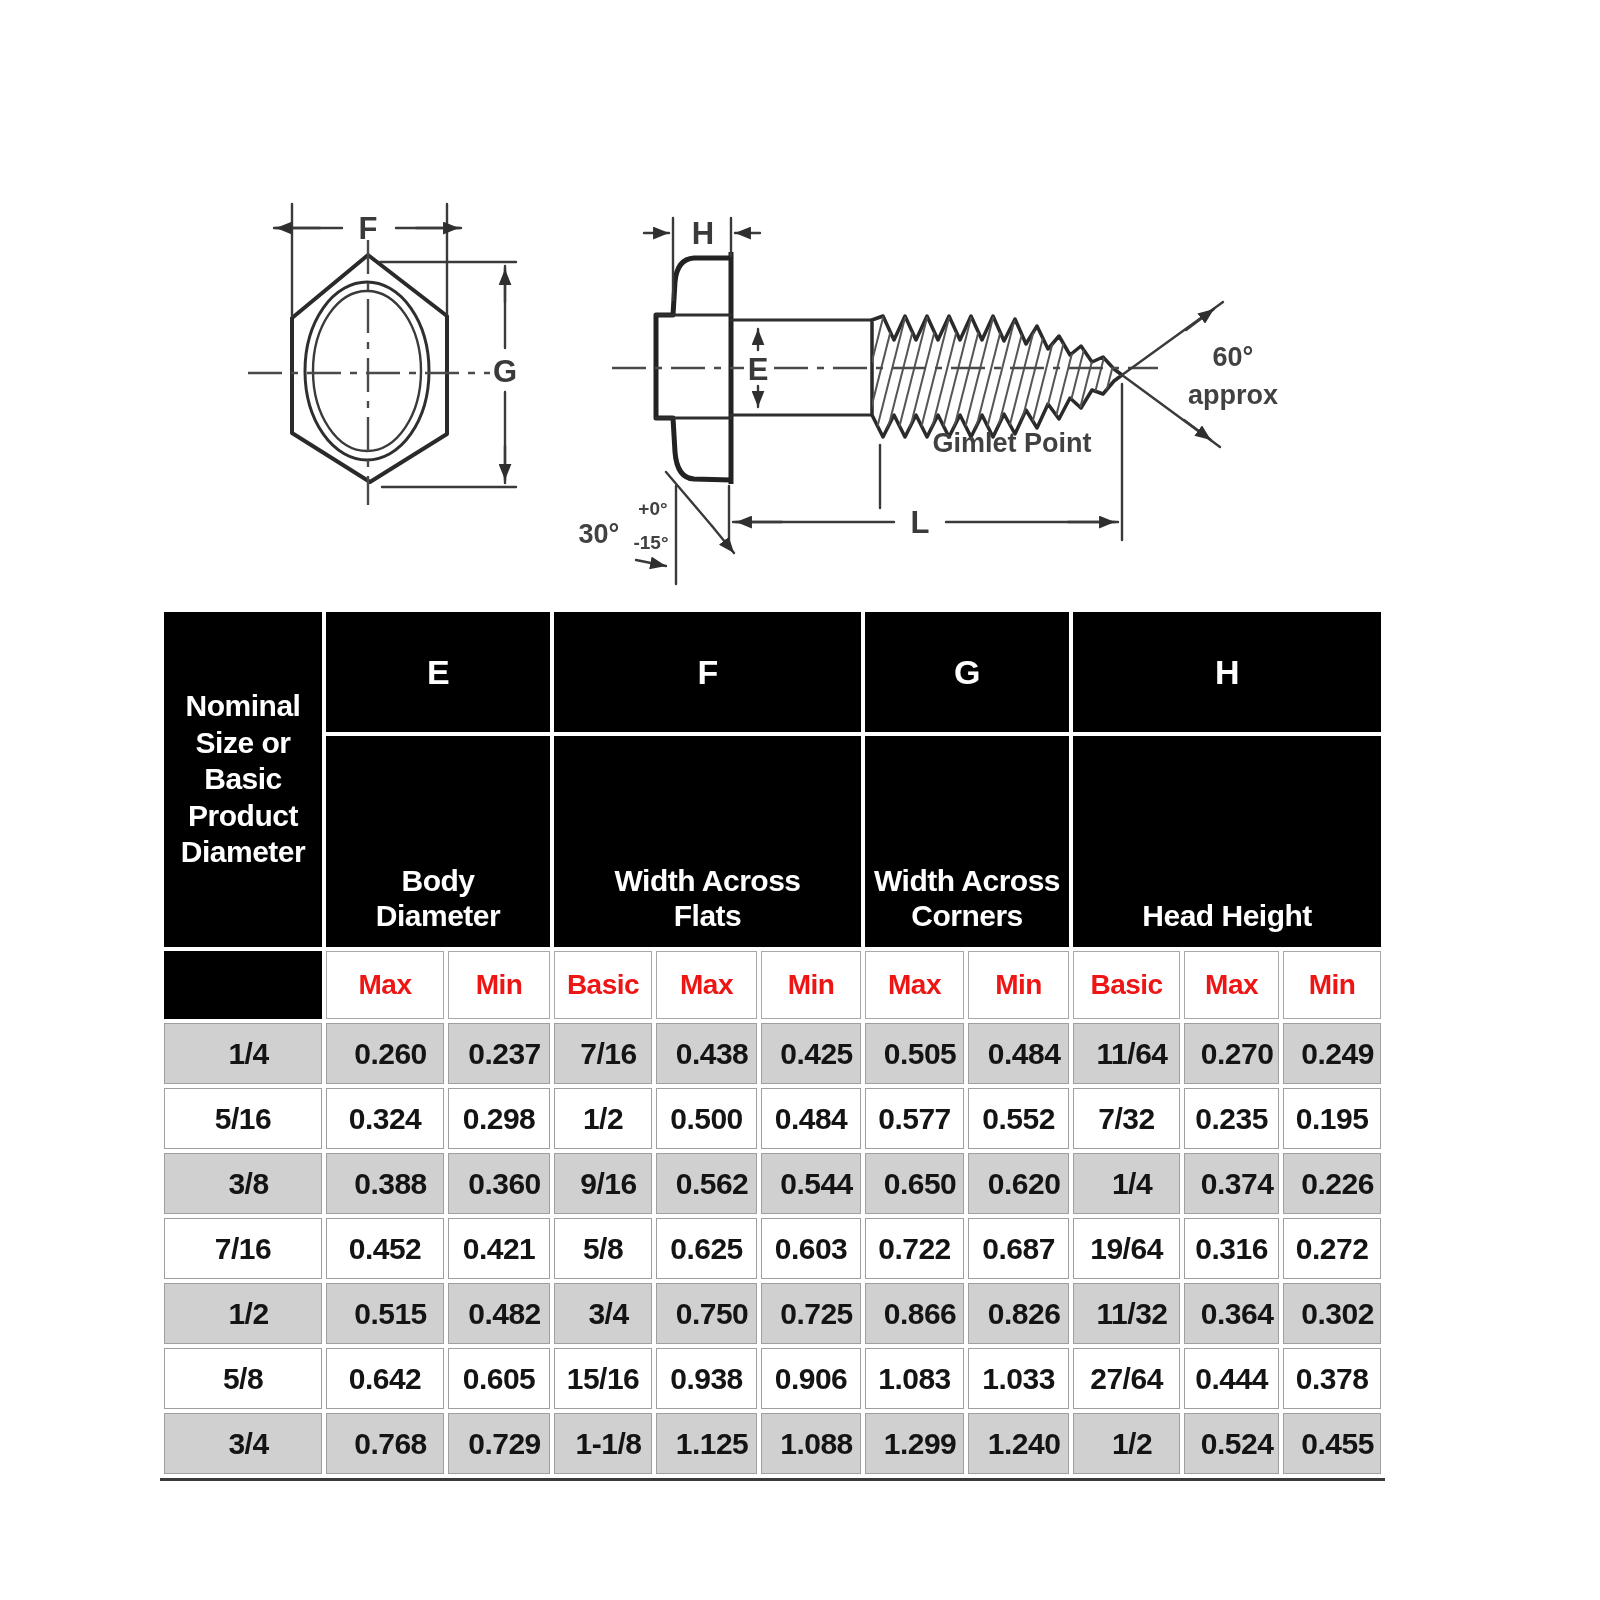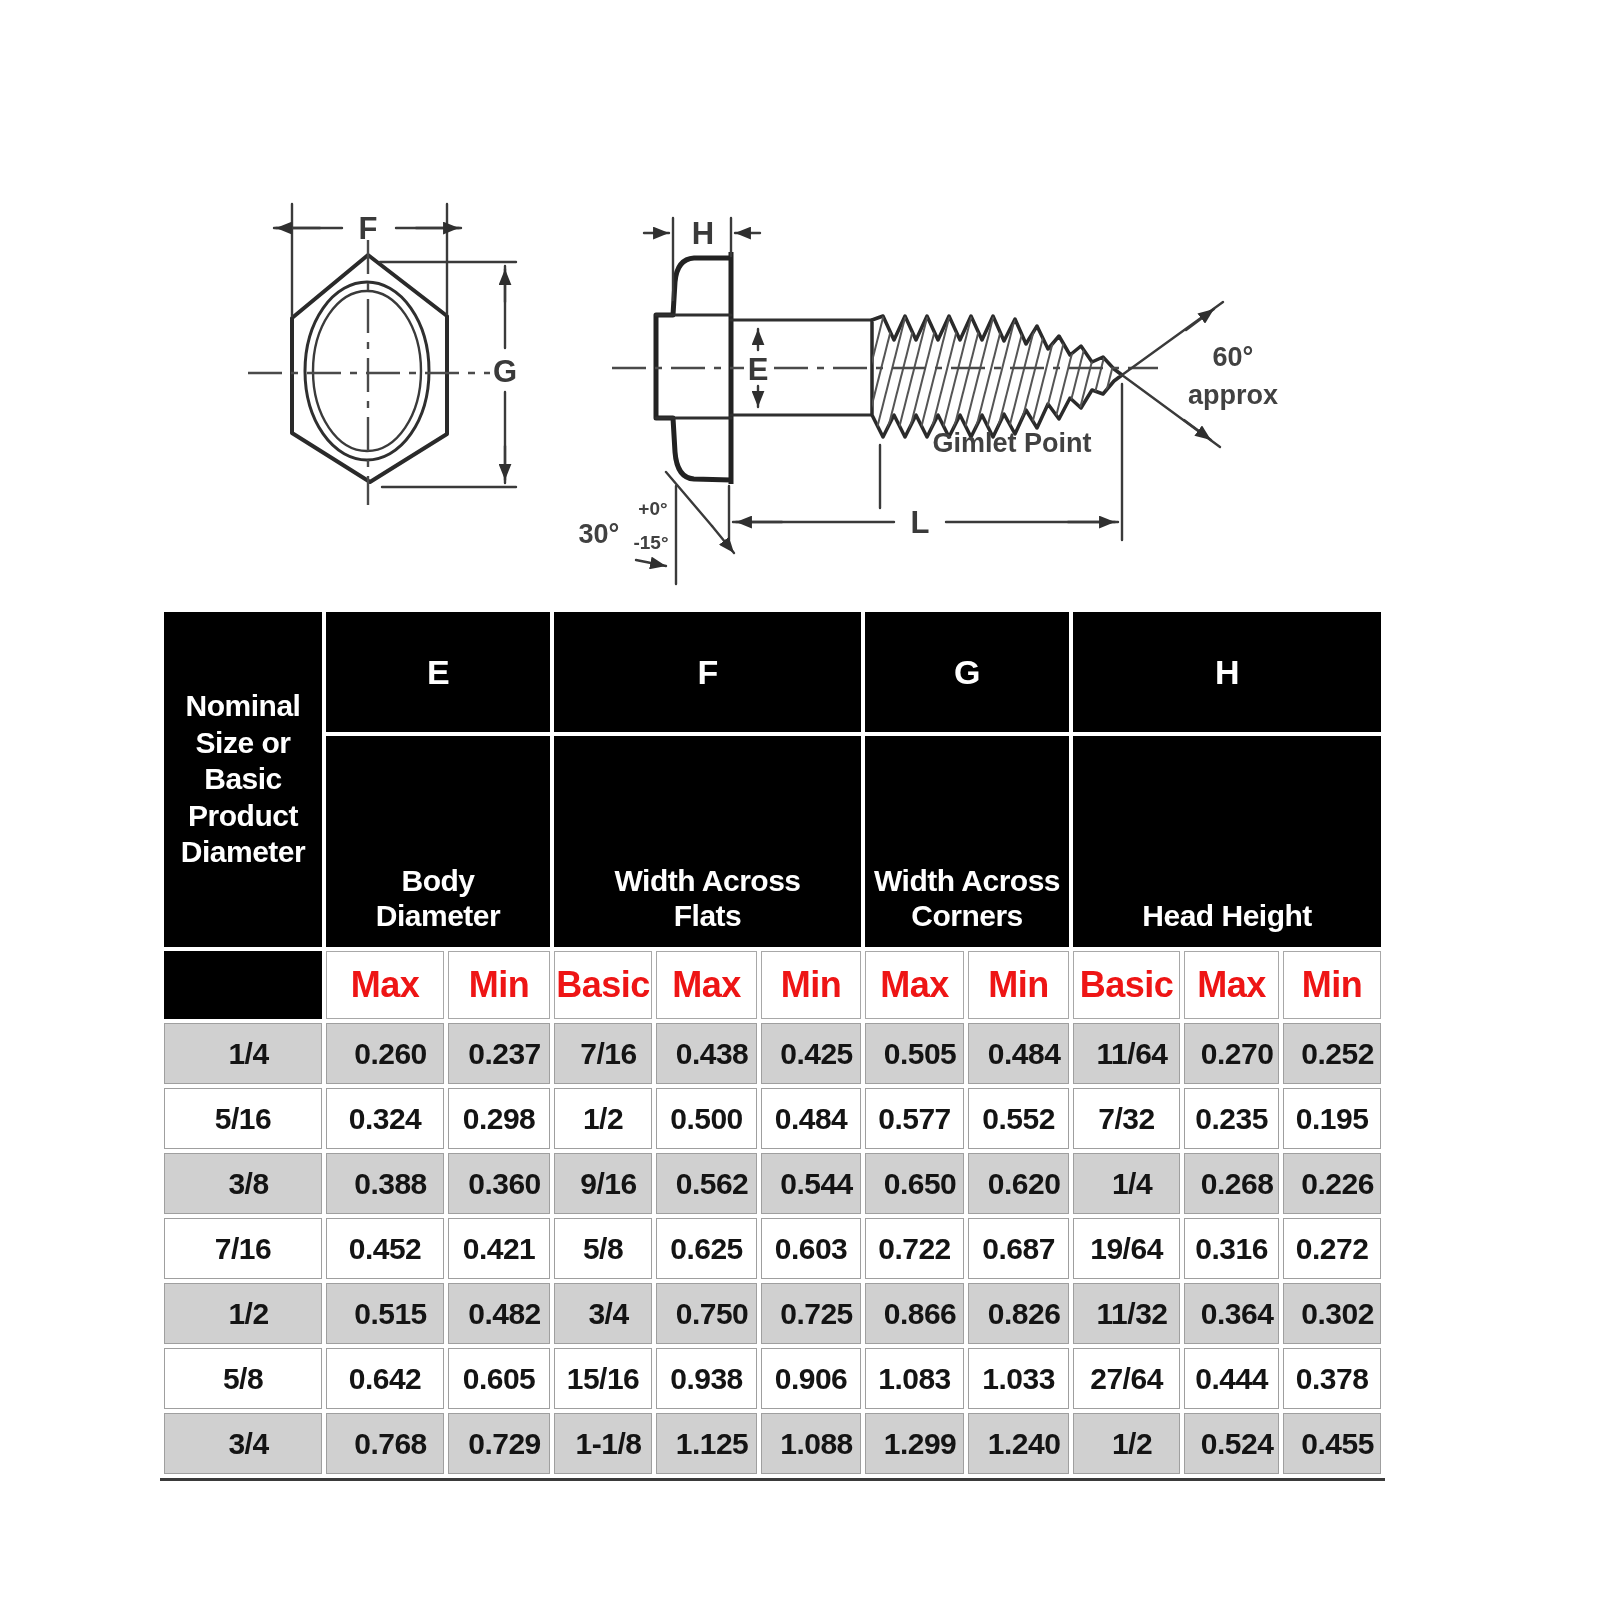--- a/index.html
+++ b/index.html
@@ -31,21 +31,21 @@
   th.letter{font-size:34px;font-weight:700;height:118px;vertical-align:middle;
             letter-spacing:-0.5px;}
   th.corner{font-size:30px;font-weight:700;line-height:1.22;vertical-align:middle;
             letter-spacing:-0.5px;padding:16px 8px;}
   th.gname{font-size:30px;font-weight:700;height:196px;vertical-align:bottom;
            padding-bottom:14px;letter-spacing:-0.5px;line-height:1.15;}
   th.gname div{margin:0 auto;}
   .w-body{width:150px;}
   .w-flats{width:215px;}
   .w-corners{width:195px;}
-  tr.subhead td{background:#fff;color:#ee1515;font-weight:700;font-size:36px;
+  tr.subhead td{background:#fff;color:#ee1515;font-weight:700;font-size:28px;
                 height:64px;border:1px solid #a8a8a8;vertical-align:middle;
                 letter-spacing:-0.5px;}
   tr.subhead td.blk{background:#000;border:1px solid #000;}
   tbody tr.data td{height:57px;font-size:30px;font-weight:700;color:#141414;
                    border:1px solid #9f9f9f;vertical-align:middle;
                    letter-spacing:-0.5px;}
   tbody tr.data.gray td{background:#d0d0d0;padding-left:12px;}
   tbody tr.data.white td{background:#ffffff;margin-left:22px;}
 </style>
 </head>
@@ -225,21 +225,21 @@
       <td>1/4</td>
       <td>0.260</td>
       <td>0.237</td>
       <td>7/16</td>
       <td>0.438</td>
       <td>0.425</td>
       <td>0.505</td>
       <td>0.484</td>
       <td>11/64</td>
       <td>0.270</td>
-      <td>0.252</td>
+      <td>0.249</td>
     </tr>
     <tr class="data white">
       <td>5/16</td>
       <td>0.324</td>
       <td>0.298</td>
       <td>1/2</td>
       <td>0.500</td>
       <td>0.484</td>
       <td>0.577</td>
       <td>0.552</td>
@@ -250,21 +250,21 @@
     <tr class="data gray">
       <td>3/8</td>
       <td>0.388</td>
       <td>0.360</td>
       <td>9/16</td>
       <td>0.562</td>
       <td>0.544</td>
       <td>0.650</td>
       <td>0.620</td>
       <td>1/4</td>
-      <td>0.268</td>
+      <td>0.374</td>
       <td>0.226</td>
     </tr>
     <tr class="data white">
       <td>7/16</td>
       <td>0.452</td>
       <td>0.421</td>
       <td>5/8</td>
       <td>0.625</td>
       <td>0.603</td>
       <td>0.722</td>

